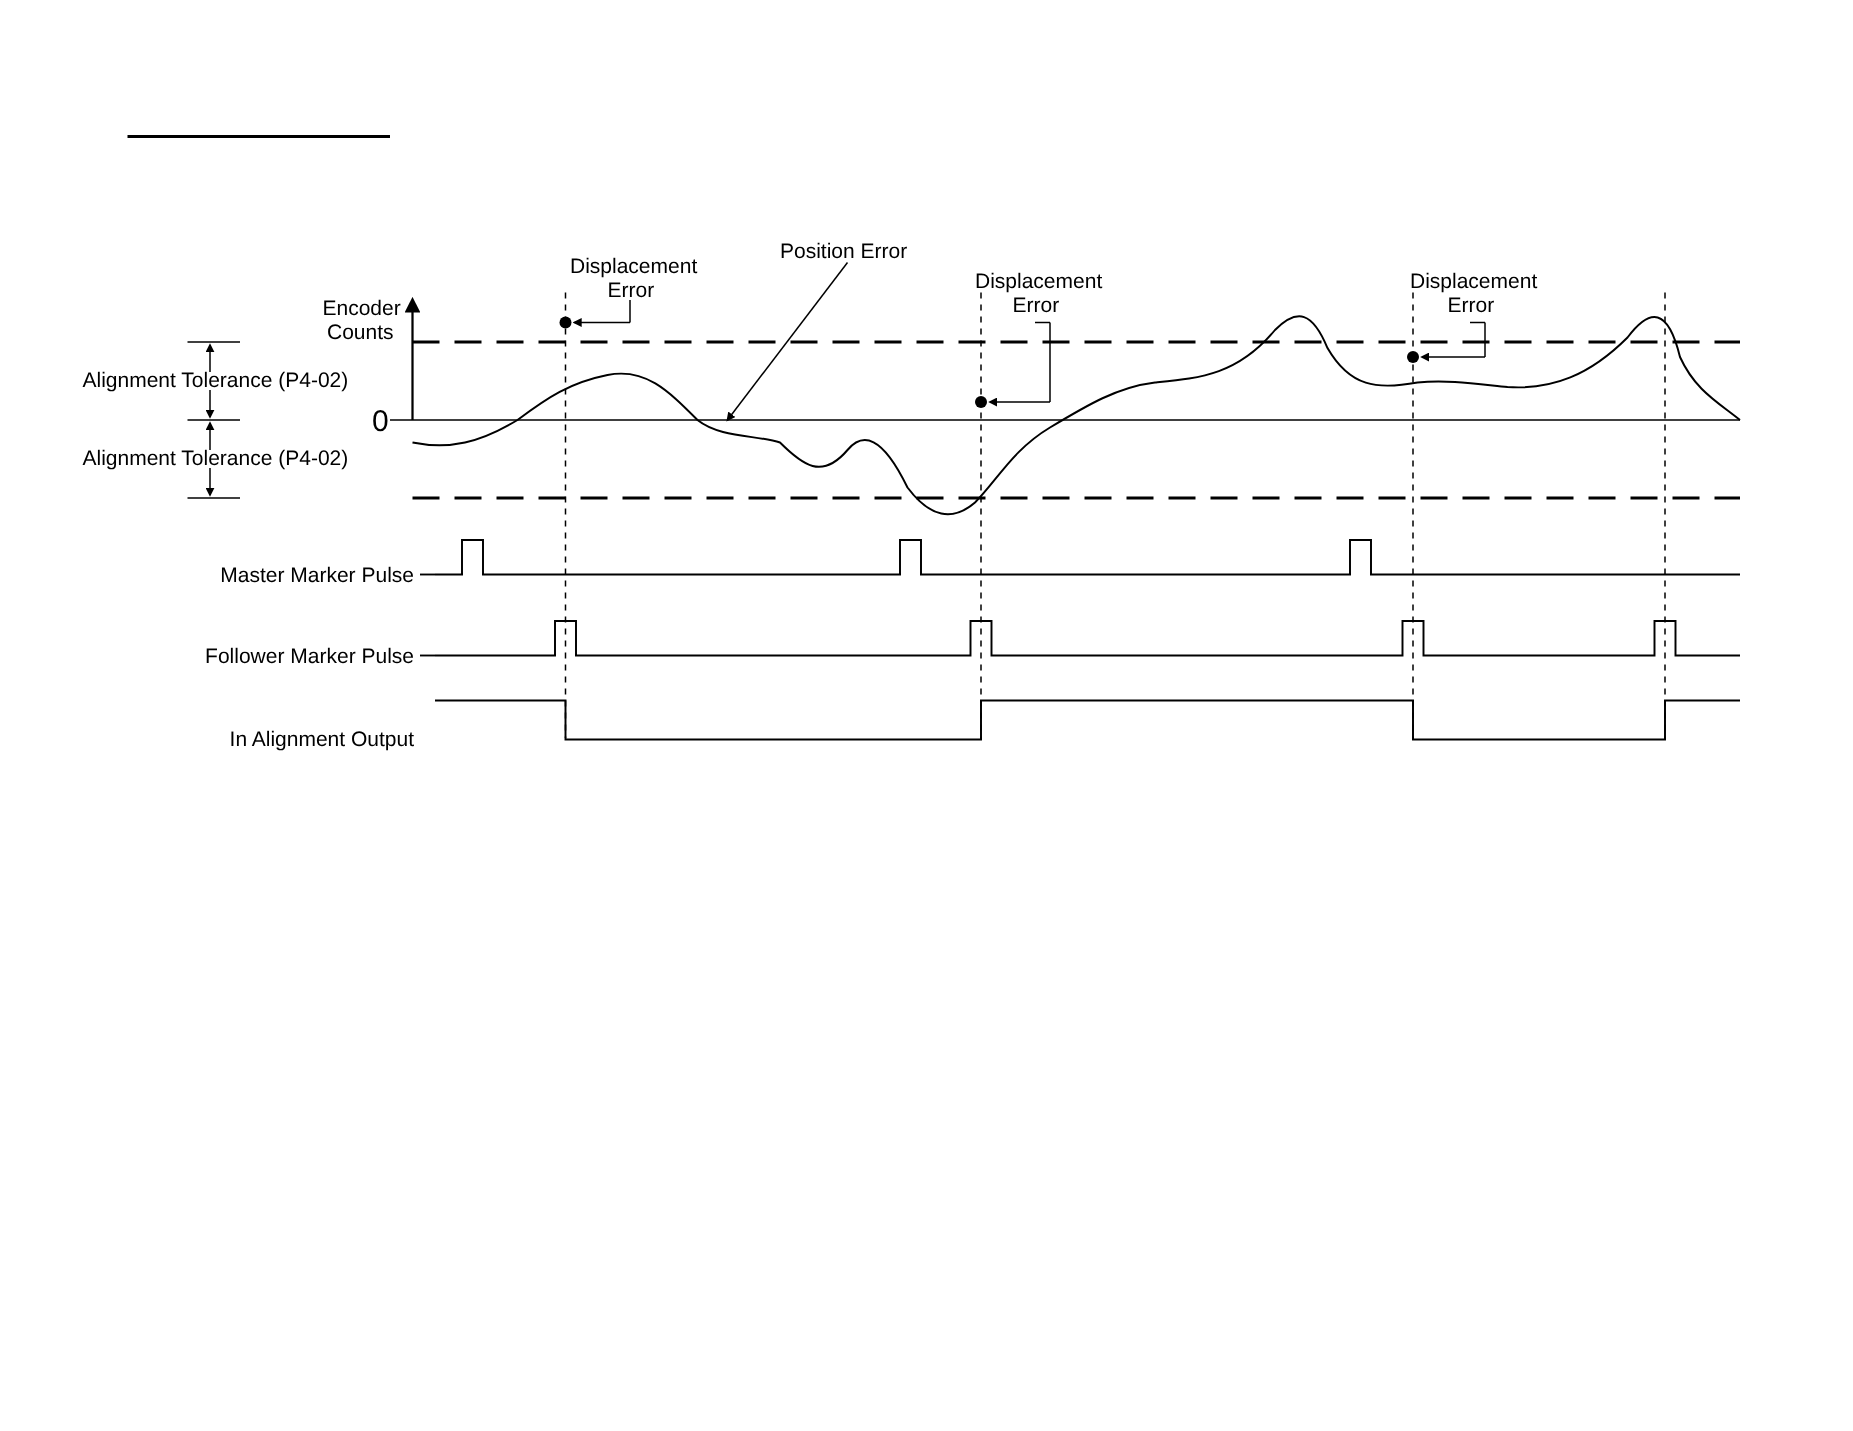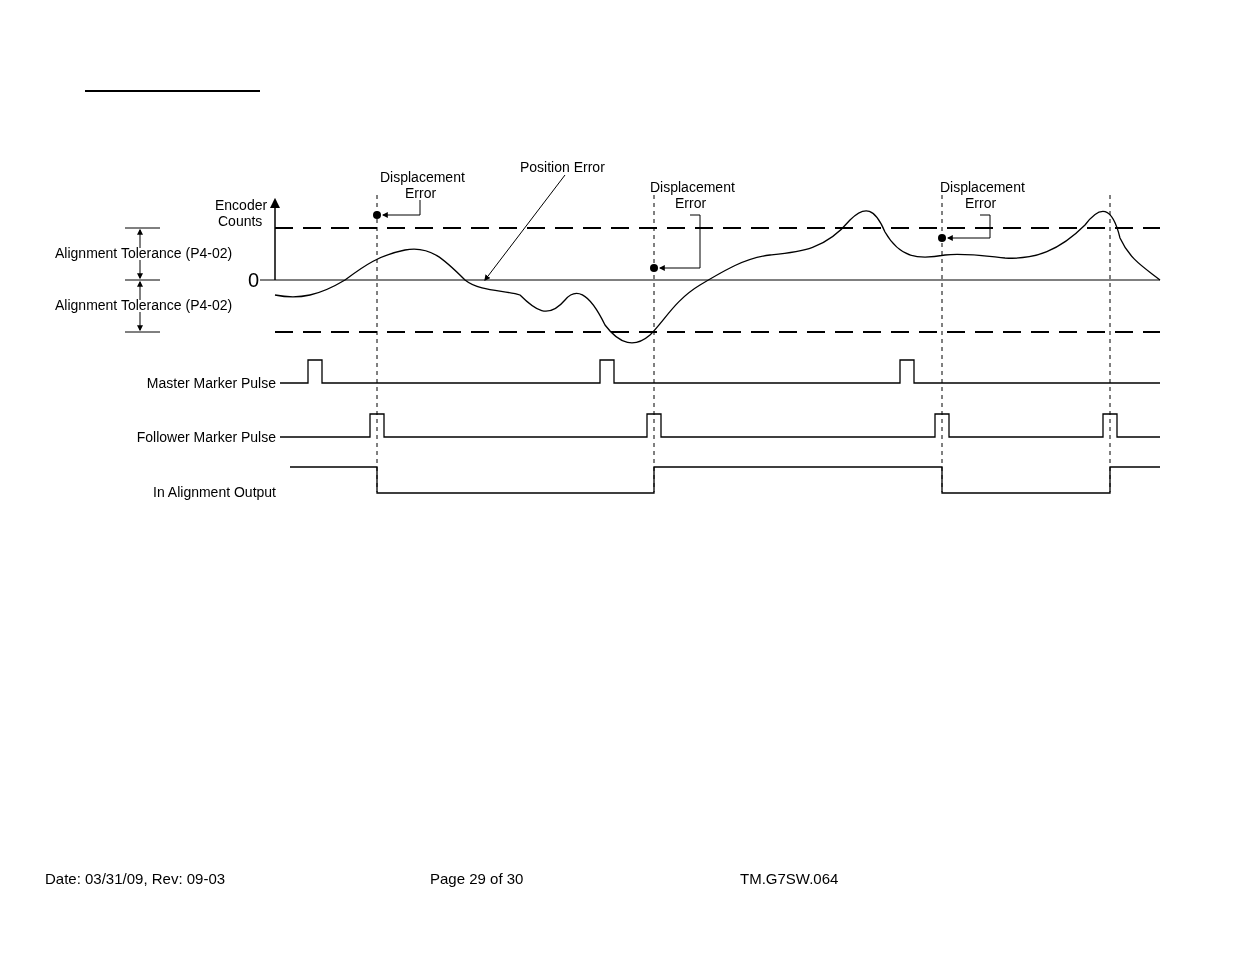--- a/index.html
+++ b/index.html
@@ -113,18 +113,13 @@
   <text x="675" y="208" text-anchor="start">Error</text>
 
   <text x="940" y="192" text-anchor="start">Displacement</text>
   <text x="965" y="208" text-anchor="start">Error</text>
 
   <text x="276" y="388" text-anchor="end">Master Marker Pulse</text>
   <text x="276" y="442" text-anchor="end">Follower Marker Pulse</text>
   <text x="276" y="497" text-anchor="end">In Alignment Output</text>
 </svg>
 
-<div class="footer">
-  <span style="left:45px">Date: 03/31/09, Rev: 09-03</span>
-  <span style="left:430px">Page 29 of 30</span>
-  <span style="left:740px">TM.G7SW.064</span>
-</div>
 </div>
 
 </body></html>

